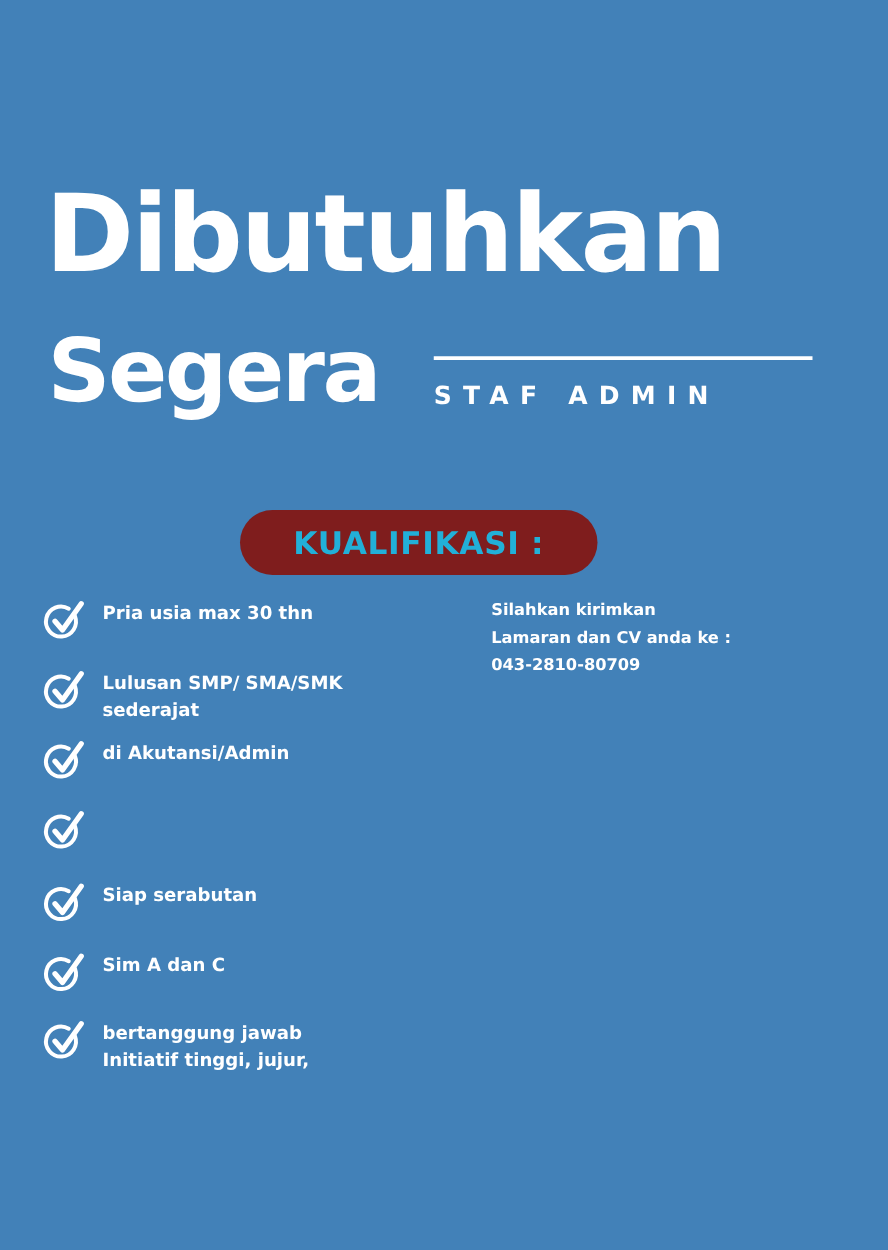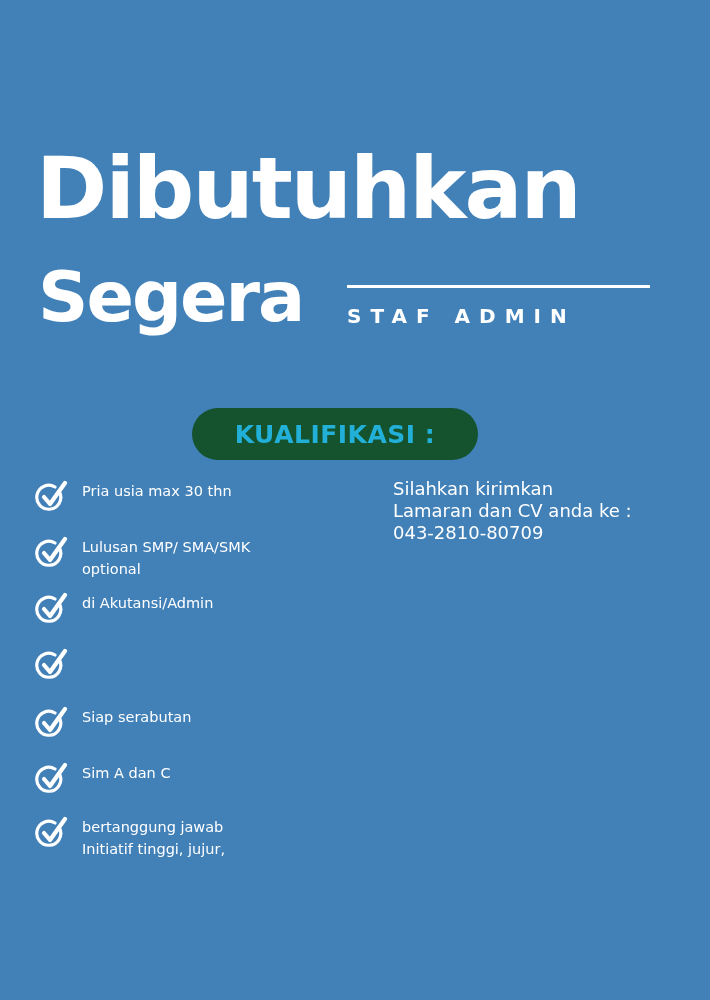--- a/index.html
+++ b/index.html
@@ -23,38 +23,38 @@
   .rule {
     position: absolute; left: 347px; top: 285px; width: 303px; height: 3px;
     background: #ffffff;
   }
   .subtitle {
     position: absolute; left: 347px; top: 304px;
     font-size: 20px; font-weight: bold; letter-spacing: 9px; white-space: nowrap;
   }
   .pill {
     position: absolute; left: 192px; top: 408px; width: 286px; height: 52px;
-    background: #14532d; border-radius: 26px;
+    background: #7f1d1d; border-radius: 26px;
     display: flex; align-items: center; justify-content: center;
   }
   .pill span {
     color: #22b0d8; font-size: 25px; font-weight: bold; letter-spacing: 0.5px;
   }
   .quals { position: absolute; left: 34px; top: 480px; width: 320px; }
   .qual {
     position: absolute; left: 0; display: flex; align-items: flex-start;
   }
   .qual svg { width: 34px; height: 34px; flex: none; }
   .qual .txt {
-    margin-left: 14px; font-size: 14.5px; font-weight: normal; line-height: 22px;
+    margin-left: 14px; font-size: 14.5px; font-weight: bold; line-height: 22px;
     white-space: nowrap;
   }
   .contact {
     position: absolute; left: 393px; top: 478px;
-    font-size: 18px; font-weight: normal; line-height: 22px; white-space: nowrap;
+    font-size: 13px; font-weight: bold; line-height: 22px; white-space: nowrap;
   }
 </style>
 </head>
 <body>
 
 <div>
   <div class="title1">Dibutuhkan</div>
   <div class="title2">Segera</div>
   <div class="rule"></div>
   <div class="subtitle">STAF ADMIN</div>
@@ -73,21 +73,21 @@
           <div>Pria usia max 30 thn</div>
         </div>
     </div>
     <div class="qual" style="top:56px">
       <svg viewBox="0 0 34 34">
           <path d="M26 13 A12 12 0 1 1 21 7" fill="none" stroke="#fff" stroke-width="3.2" stroke-linecap="round"></path>
           <path d="M10 17 L16 24 L31 3" fill="none" stroke="#fff" stroke-width="4.2" stroke-linecap="round" stroke-linejoin="round"></path>
         </svg>
       <div class="txt">
         <div>Lulusan SMP/ SMA/SMK</div>
-        <div>optional</div>
+        <div>sederajat</div>
       </div>
     </div>
     <div class="qual" style="top:112px">
       <svg viewBox="0 0 34 34">
           <path d="M26 13 A12 12 0 1 1 21 7" fill="none" stroke="#fff" stroke-width="3.2" stroke-linecap="round"></path>
           <path d="M10 17 L16 24 L31 3" fill="none" stroke="#fff" stroke-width="4.2" stroke-linecap="round" stroke-linejoin="round"></path>
         </svg>
       <div class="txt">
         <div>di Akutansi/Admin</div>
       </div>

